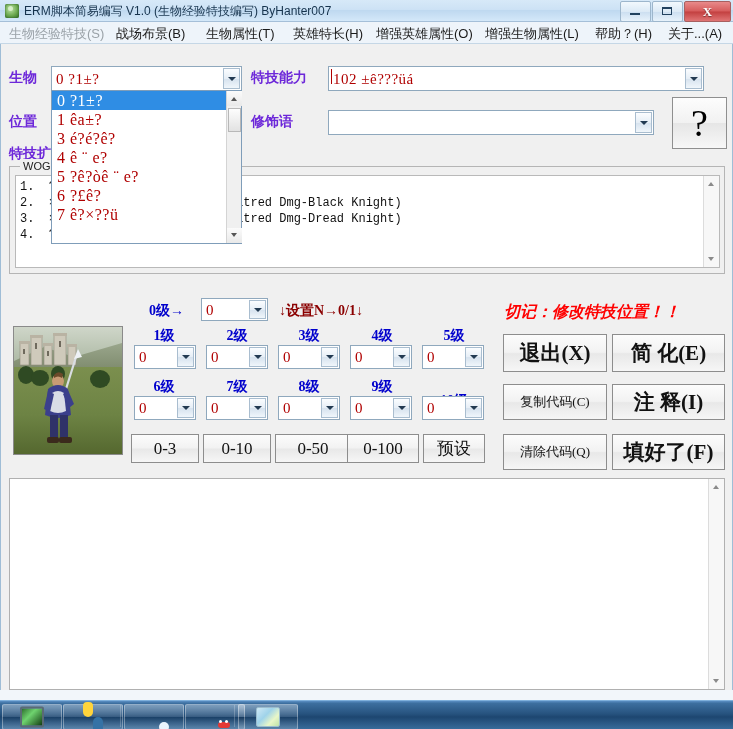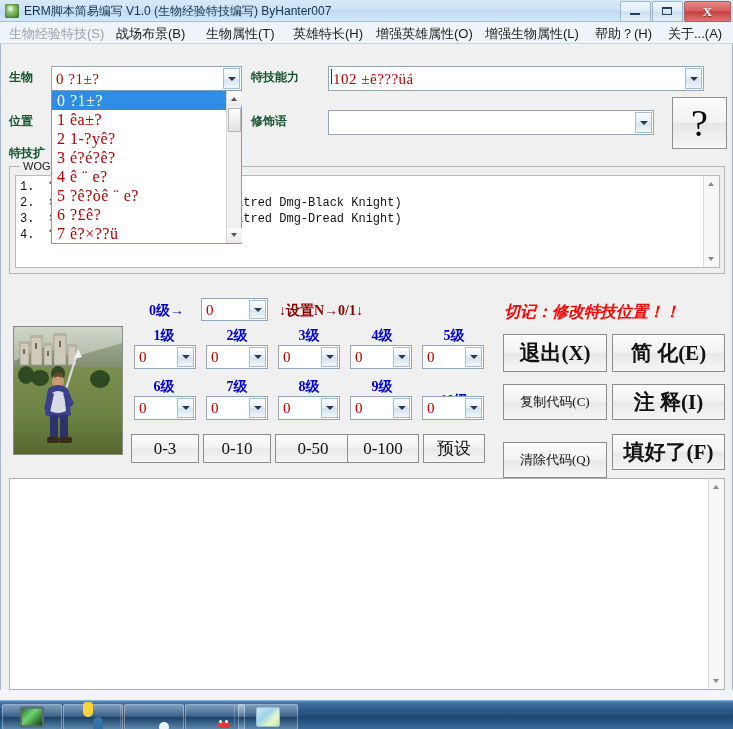--- a/index.html
+++ b/index.html
@@ -84,21 +84,21 @@
   .client {
     position:absolute; left:0; top:44px; width:733px; height:656px;
     background:#f0f0f0;
     border:1px solid #9fbdd6;
     border-top:none;
     box-sizing:border-box;
   }
 
   .lbl-blue {
     position:absolute;
-    font-size:12px; font-weight:bold; color:#14532d;
+    font-size:14px; font-weight:bold; color:#6d28d9;
     font-family:Liberation Serif, serif;
     white-space:nowrap;
   }
 
   
   .combo {
     position:absolute;
     border:1px solid #8fa8bd;
     background:#ffffff;
     box-sizing:border-box;
@@ -517,35 +517,34 @@
     <div class="btn small" style="left:130px; top:390px; width:68px; height:29px; line-height:27px;">0-3</div>
     <div class="btn small" style="left:202px; top:390px; width:68px; height:29px; line-height:27px;">0-10</div>
     <div class="btn small" style="left:274px; top:390px; width:76px; height:29px; line-height:27px;">0-50</div>
     <div class="btn small" style="left:346px; top:390px; width:72px; height:29px; line-height:27px;">0-100</div>
     <div class="btn small" style="left:422px; top:390px; width:62px; height:29px; line-height:27px;">预设</div>
 
     <div class="btn big" style="left:502px; top:290px; width:104px; height:38px; line-height:36px;">退出(X)</div>
     <div class="btn mid" style="left:502px; top:340px; width:104px; height:36px; line-height:34px;">复制代码(C)</div>
     <div class="btn big" style="left:611px; top:290px; width:113px; height:38px; line-height:36px;">简 化(E)</div>
     <div class="btn big" style="left:611px; top:340px; width:113px; height:36px; line-height:34px;">注 释(I)</div>
-    <div class="btn mid" style="left:502px; top:390px; width:104px; height:36px; line-height:34px;margin-top:8px;">清除代码(Q)</div>
+    <div class="btn mid" style="left:502px; top:390px; width:104px; height:36px; line-height:34px;">清除代码(Q)</div>
     <div class="btn big" style="left:611px; top:390px; width:113px; height:36px; line-height:34px;">填好了(F)</div>
 
     <div class="bottom-memo" style="left:8px; top:434px; width:716px; height:212px;">
       <div class="memo-inner" style="right:18px;"></div>
       <div class="memo-sb">
         <div class="up"></div>
         <div class="dn"></div>
       </div>
     </div>
 
     <div class="droplist" style="left:50px; top:46px; width:191px; height:154px;">
       <div class="drop-opt sel">0  ?1±?</div>
       <div class="drop-opt">1  êa±?</div>
-      <div class="drop-opt">2  1-?yê?</div>
       <div class="drop-opt">3  é?é?ê?</div>
       <div class="drop-opt">4  ê ¨ e?</div>
       <div class="drop-opt">5  ?ê?òê ¨ e?</div>
       <div class="drop-opt">6  ?£ê?</div>
       <div class="drop-opt">7  ê?×??ü</div>
       <div class="drop-scroll">
         <div class="sb-up"></div>
         <div class="sb-thumb"></div>
         <div class="sb-dn"></div>
       </div>

